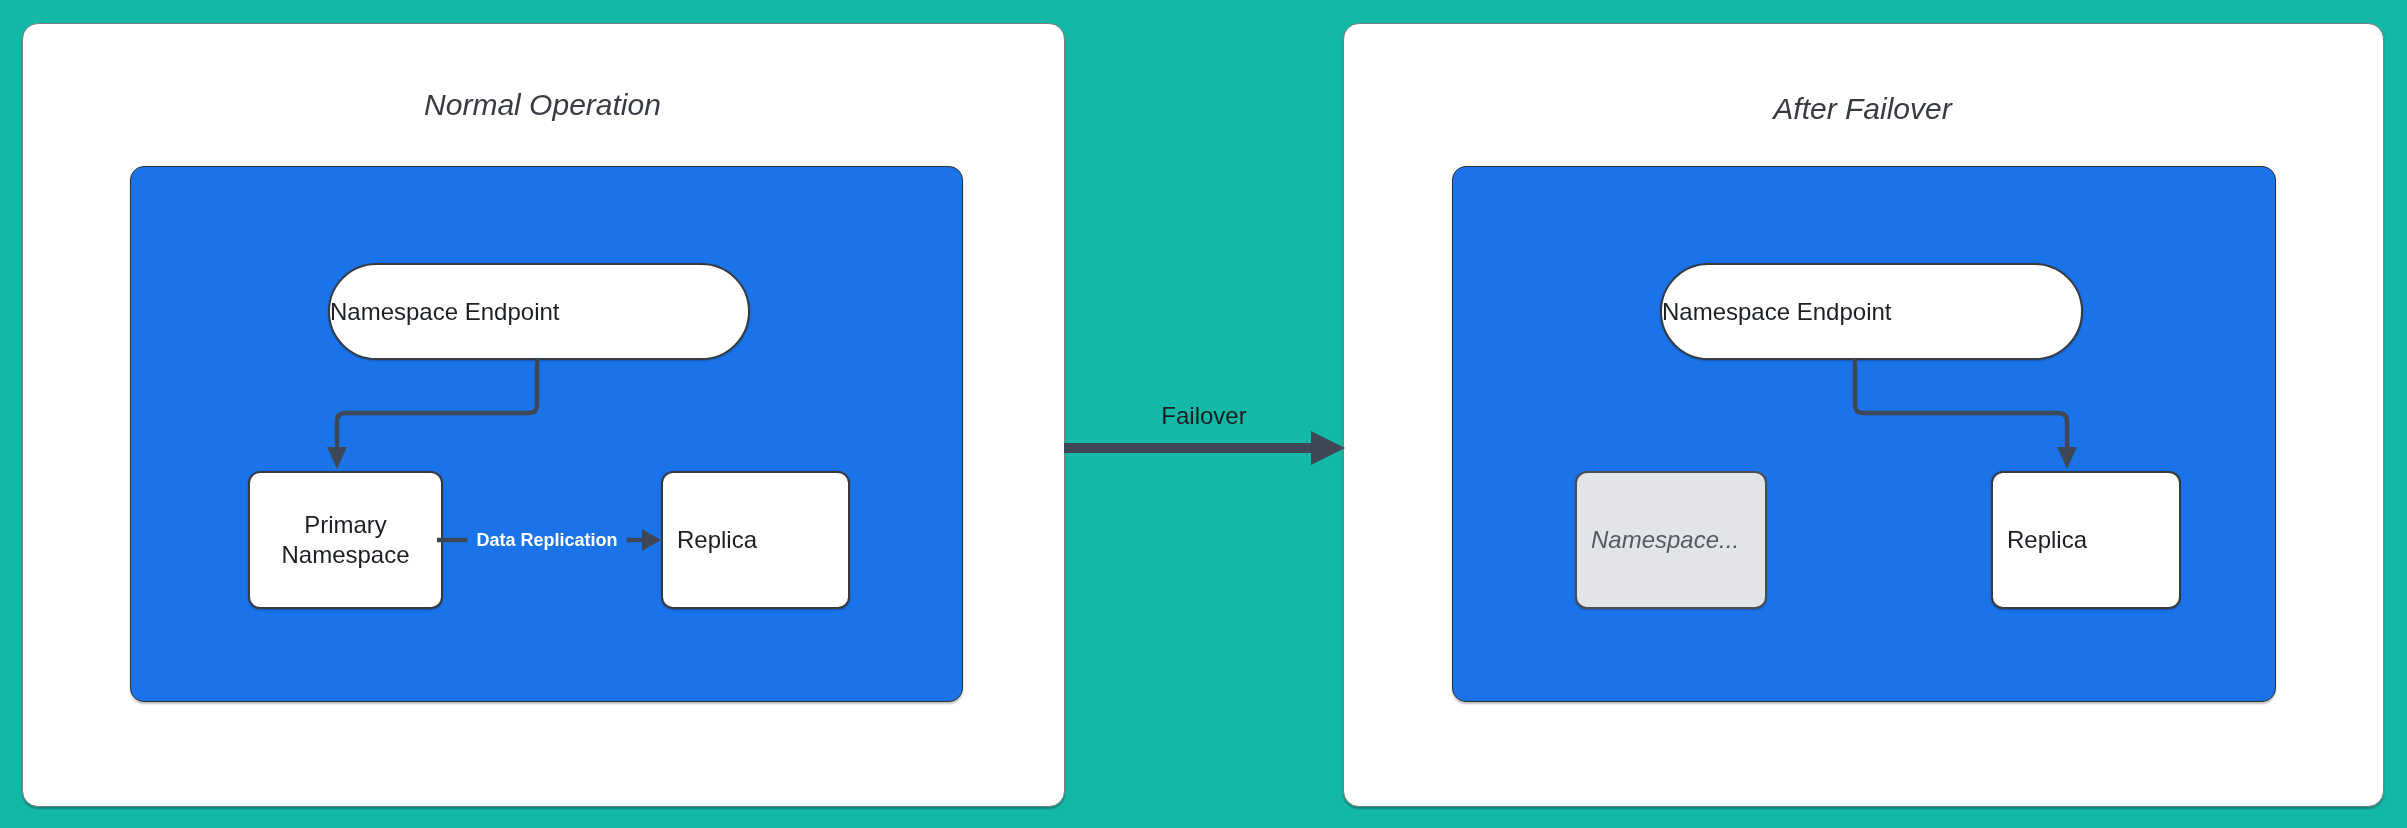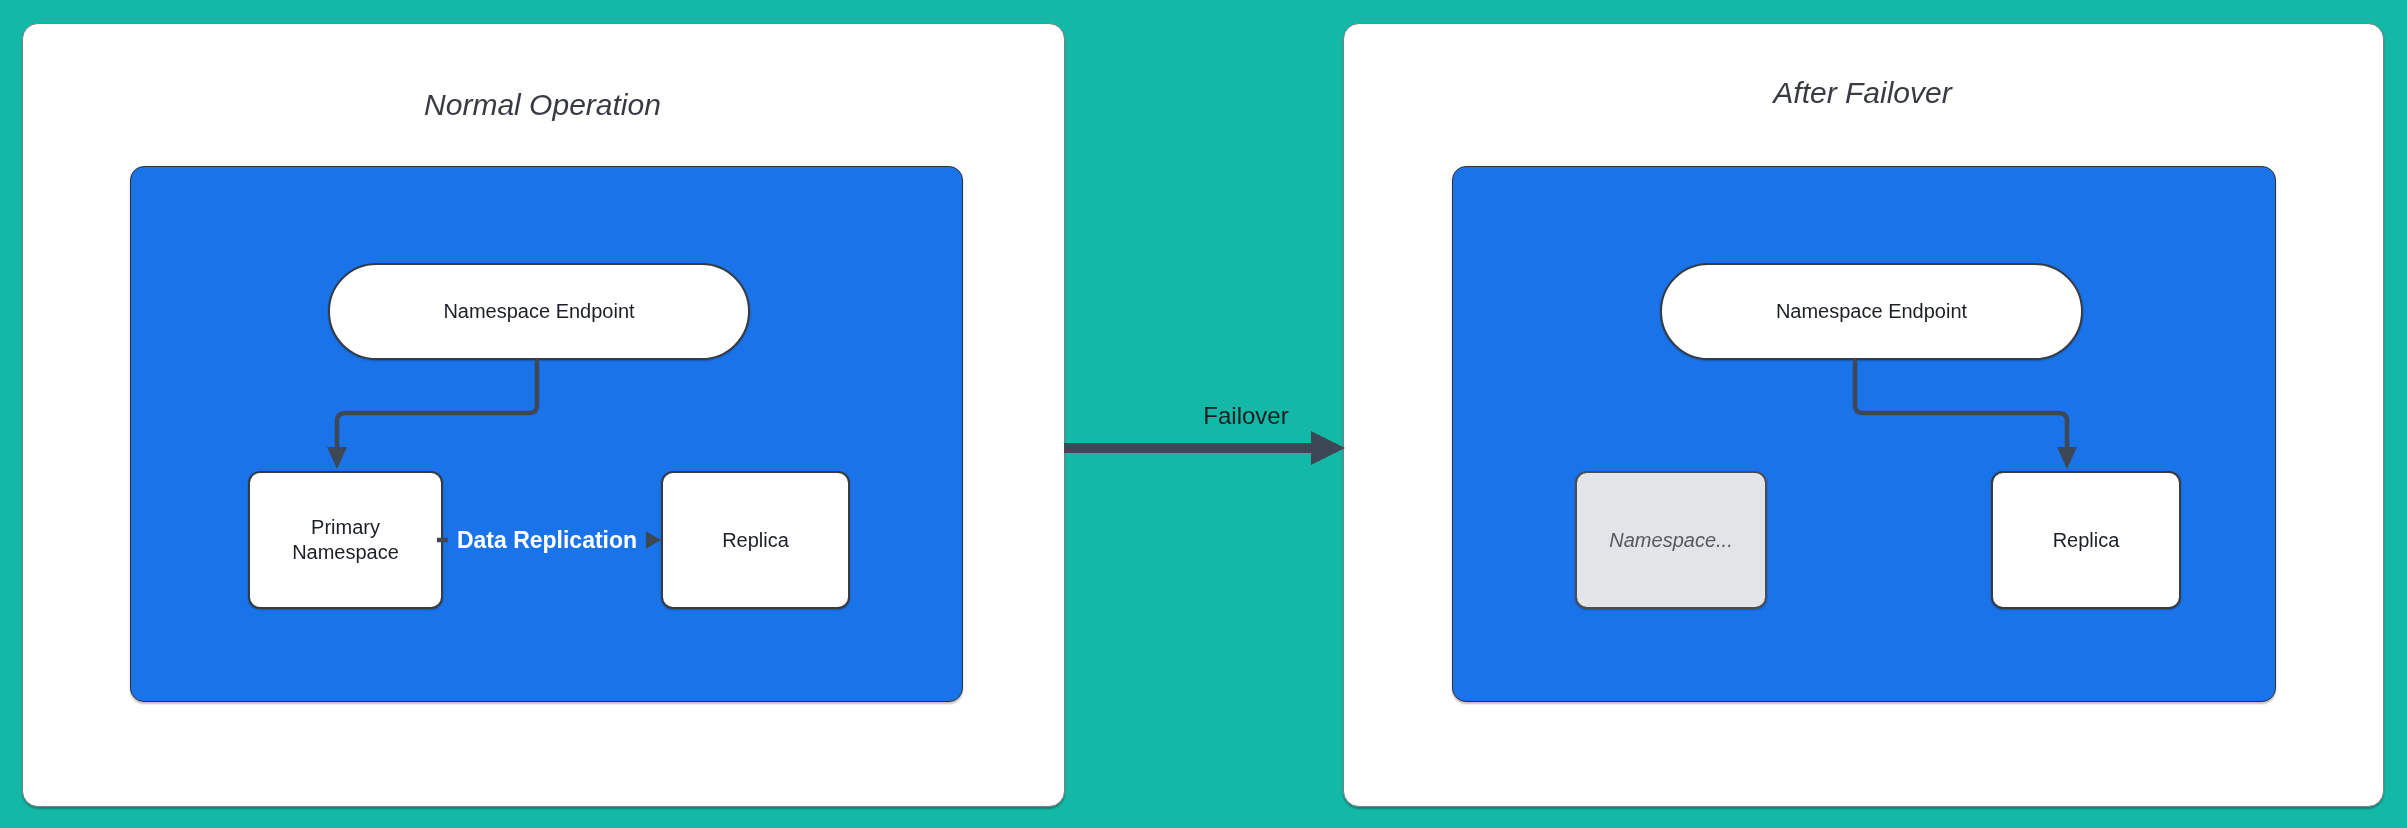--- a/index.html
+++ b/index.html
@@ -28,37 +28,37 @@
   .panel-title{
     position:absolute;text-align:center;font-style:italic;font-size:30px;
     color:var(--title_text);
   }
   .cluster{
     position:absolute;background:var(--cluster_blue);border:1.5px solid #2E3338;
     border-radius:14px;box-shadow:0 2px 2px rgba(0,0,0,0.25);
   }
   .node{
     position:absolute;background:var(--node_fill);border:2px solid var(--node_border);
-    display:flex;align-items:center;justify-content:center;text-align:center;
-    font-size:20px;color:var(--node_text);box-shadow:0 1px 2px rgba(0,0,0,0.25);
+    display:flex;align-items:center;text-align:center;
+    font-size:24px;color:var(--node_text);box-shadow:0 1px 2px rgba(0,0,0,0.25);
     box-sizing:border-box;line-height:1.25;
   }
   .node.pill{border-radius:60px;}
   .node.box{border-radius:12px;padding:8px 14px;}
   .node.recovering{
     background:var(--recovering_fill);color:var(--recovering_text);
     font-style:italic;border-color:#4A4E54;
   }
   .edge-layer{position:absolute;left:0;top:0;pointer-events:none;}
   .edge-label{
     position:absolute;transform:translate(-50%,-50%);white-space:nowrap;
   }
   .edge-label.replication{
     background:var(--cluster_blue);color:var(--edge_label_text);
-    font-weight:700;font-size:23px;padding:3px 9px;
+    font-weight:700;font-size:18px;padding:3px 9px;
   }
   .edge-label.failover{
     color:var(--failover_text);font-size:24px;
   }
 </style>
 </head>
 <body>
 
 <div class="canvas">
 
@@ -72,21 +72,21 @@
 
   <div class="node box" style="left:248px;top:471px;width:195px;height:138px;">
     <span>Primary Namespace</span>
   </div>
 
   <div class="node box" style="left:661px;top:471px;width:189px;height:138px;">
     <span>Replica</span>
   </div>
 
   <div class="panel" style="left:1343px;top:23px;width:1039px;height:782px;"></div>
-  <div class="panel-title" style="left:1343px;top:76px;width:1039px;">After Failover</div>
+  <div class="panel-title" style="left:1343px;top:92px;width:1039px;">After Failover</div>
   <div class="cluster" style="left:1452px;top:166px;width:822px;height:534px;"></div>
 
   <div class="node pill" style="left:1660px;top:263px;width:423px;height:97px;">
     <span>Namespace Endpoint</span>
   </div>
 
   <div class="node box recovering" style="left:1575px;top:471px;width:192px;height:138px;">
     <span>Namespace...</span>
   </div>
 
@@ -103,15 +103,15 @@
     <path d="M642,529 V551 L661,540 Z" fill="var(--connector)"></path>
 
     <path d="M1064,448 H1311" fill="none" stroke="var(--connector)" stroke-width="10"></path>
     <path d="M1311,431 V465 L1345,448 Z" fill="var(--connector)"></path>
 
     <path d="M1855,360 V405 Q1855,413 1863,413 H2058 Q2067,413 2067,421 V449" fill="none" stroke="var(--connector)" stroke-width="4.5" stroke-linecap="round"></path>
     <path d="M2057,447 H2077 L2067,469 Z" fill="var(--connector)"></path>
   </svg>
 
   <div class="edge-label replication" style="left:547px;top:540px;">Data Replication</div>
-  <div class="edge-label failover" style="left:1204px;top:416px;margin-left:42px;">Failover</div>
+  <div class="edge-label failover" style="left:1204px;top:416px;">Failover</div>
 
 </div>
 
 </body></html>

